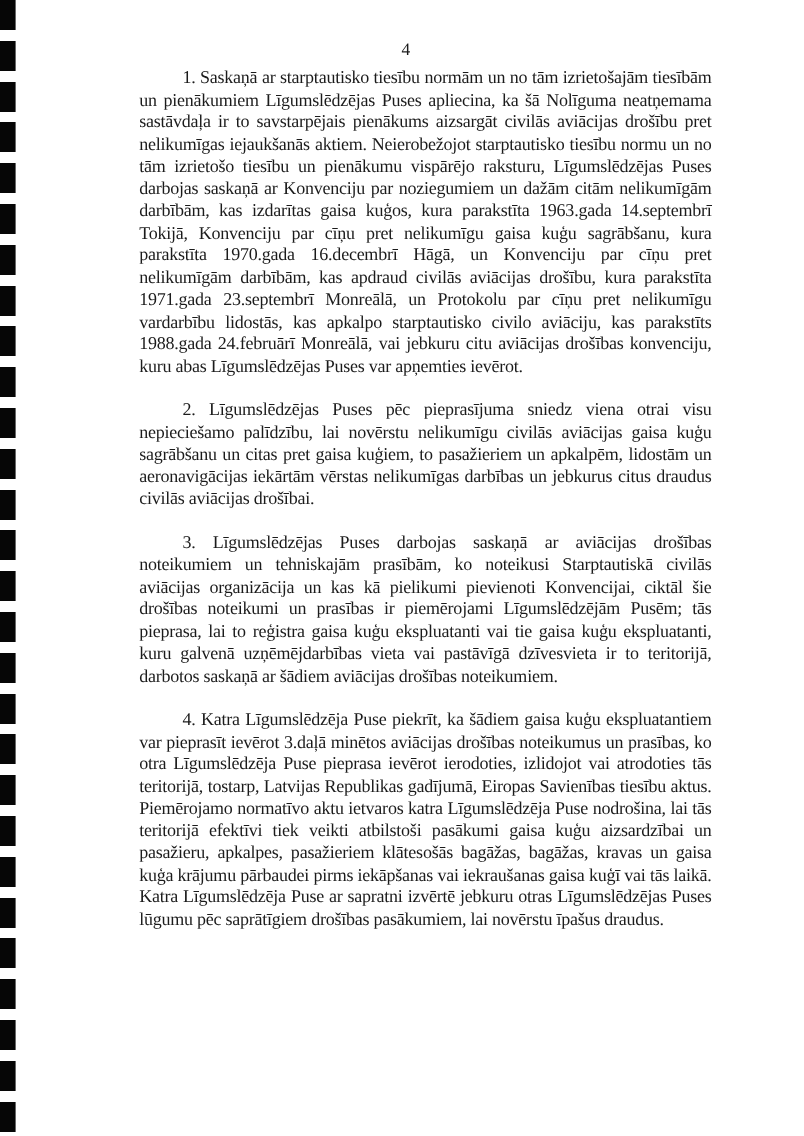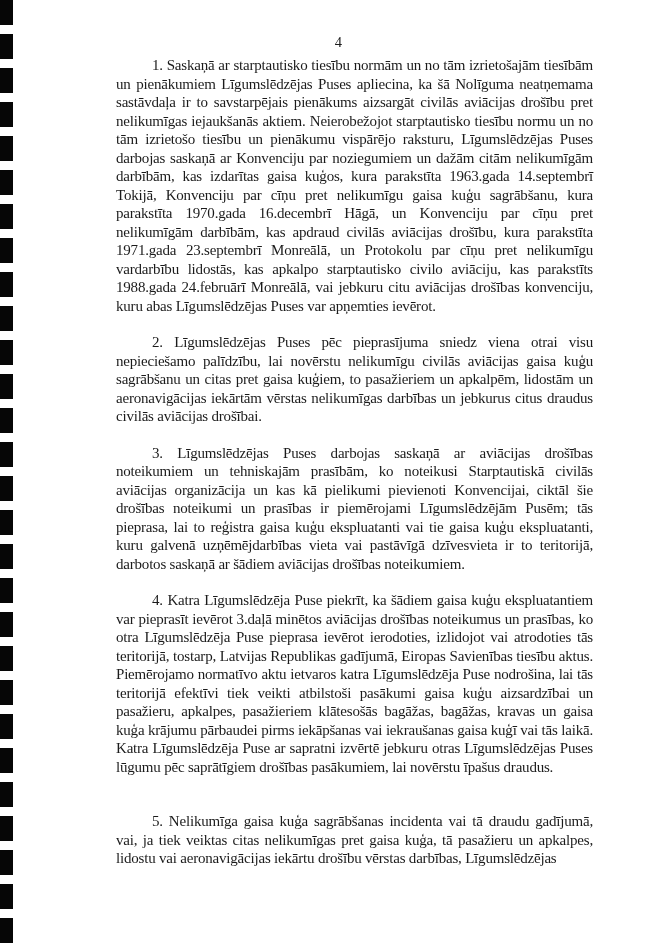--- a/index.html
+++ b/index.html
@@ -65,16 +65,15 @@
 
   <div class="edge-marks"></div>
 
   <div class="page-number">4</div>
 
   <div class="text-block">
     <p class="para">1. Saskaņā ar starptautisko tiesību normām un no tām izrietošajām tiesībām un pienākumiem Līgumslēdzējas Puses apliecina, ka šā Nolīguma neatņemama sastāvdaļa ir to savstarpējais pienākums aizsargāt civilās aviācijas drošību pret nelikumīgas iejaukšanās aktiem. Neierobežojot starptautisko tiesību normu un no tām izrietošo tiesību un pienākumu vispārējo raksturu, Līgumslēdzējas Puses darbojas saskaņā ar Konvenciju par noziegumiem un dažām citām nelikumīgām darbībām, kas izdarītas gaisa kuģos, kura parakstīta 1963.gada 14.septembrī Tokijā, Konvenciju par cīņu pret nelikumīgu gaisa kuģu sagrābšanu, kura parakstīta 1970.gada 16.decembrī Hāgā, un Konvenciju par cīņu pret nelikumīgām darbībām, kas apdraud civilās aviācijas drošību, kura parakstīta 1971.gada 23.septembrī Monreālā, un Protokolu par cīņu pret nelikumīgu vardarbību lidostās, kas apkalpo starptautisko civilo aviāciju, kas parakstīts 1988.gada 24.februārī Monreālā, vai jebkuru citu aviācijas drošības konvenciju, kuru abas Līgumslēdzējas Puses var apņemties ievērot.</p>
     <p class="para">2. Līgumslēdzējas Puses pēc pieprasījuma sniedz viena otrai visu nepieciešamo palīdzību, lai novērstu nelikumīgu civilās aviācijas gaisa kuģu sagrābšanu un citas pret gaisa kuģiem, to pasažieriem un apkalpēm, lidostām un aeronavigācijas iekārtām vērstas nelikumīgas darbības un jebkurus citus draudus civilās aviācijas drošībai.</p>
     <p class="para">3. Līgumslēdzējas Puses darbojas saskaņā ar aviācijas drošības noteikumiem un tehniskajām prasībām, ko noteikusi Starptautiskā civilās aviācijas organizācija un kas kā pielikumi pievienoti Konvencijai, ciktāl šie drošības noteikumi un prasības ir piemērojami Līgumslēdzējām Pusēm; tās pieprasa, lai to reģistra gaisa kuģu ekspluatanti vai tie gaisa kuģu ekspluatanti, kuru galvenā uzņēmējdarbības vieta vai pastāvīgā dzīvesvieta ir to teritorijā, darbotos saskaņā ar šādiem aviācijas drošības noteikumiem.</p>
     <p class="para">4. Katra Līgumslēdzēja Puse piekrīt, ka šādiem gaisa kuģu ekspluatantiem var pieprasīt ievērot 3.daļā minētos aviācijas drošības noteikumus un prasības, ko otra Līgumslēdzēja Puse pieprasa ievērot ierodoties, izlidojot vai atrodoties tās teritorijā, tostarp, Latvijas Republikas gadījumā, Eiropas Savienības tiesību aktus. Piemērojamo normatīvo aktu ietvaros katra Līgumslēdzēja Puse nodrošina, lai tās teritorijā efektīvi tiek veikti atbilstoši pasākumi gaisa kuģu aizsardzībai un pasažieru, apkalpes, pasažieriem klātesošās bagāžas, bagāžas, kravas un gaisa kuģa krājumu pārbaudei pirms iekāpšanas vai iekraušanas gaisa kuģī vai tās laikā. Katra Līgumslēdzēja Puse ar sapratni izvērtē jebkuru otras Līgumslēdzējas Puses lūgumu pēc saprātīgiem drošības pasākumiem, lai novērstu īpašus draudus.</p>
-    <p class="para gap-before">5. Nelikumīga gaisa kuģa sagrābšanas incidenta vai tā draudu gadījumā, vai, ja tiek veiktas citas nelikumīgas pret gaisa kuģa, tā pasažieru un apkalpes, lidostu vai aeronavigācijas iekārtu drošību vērstas darbības, Līgumslēdzējas</p>
   </div>
 
 </div>
 
 </body></html>

